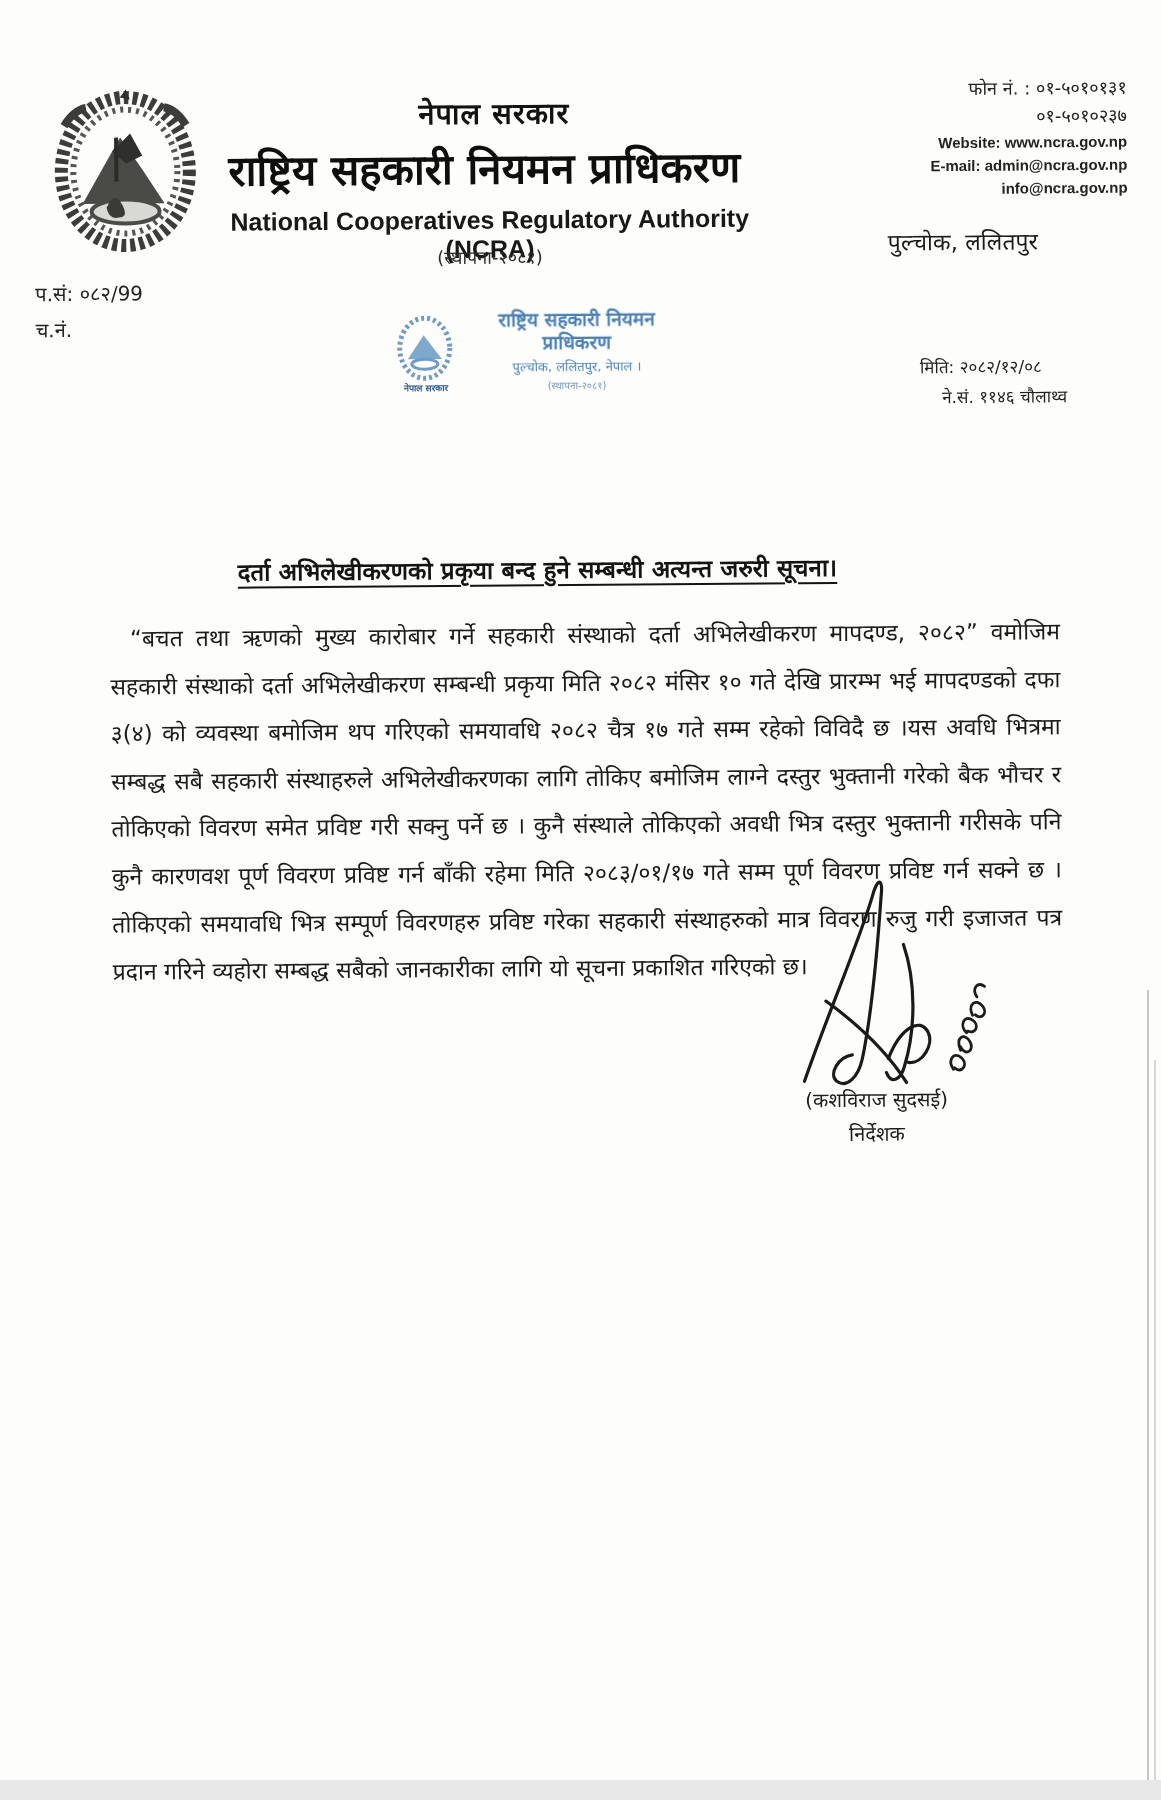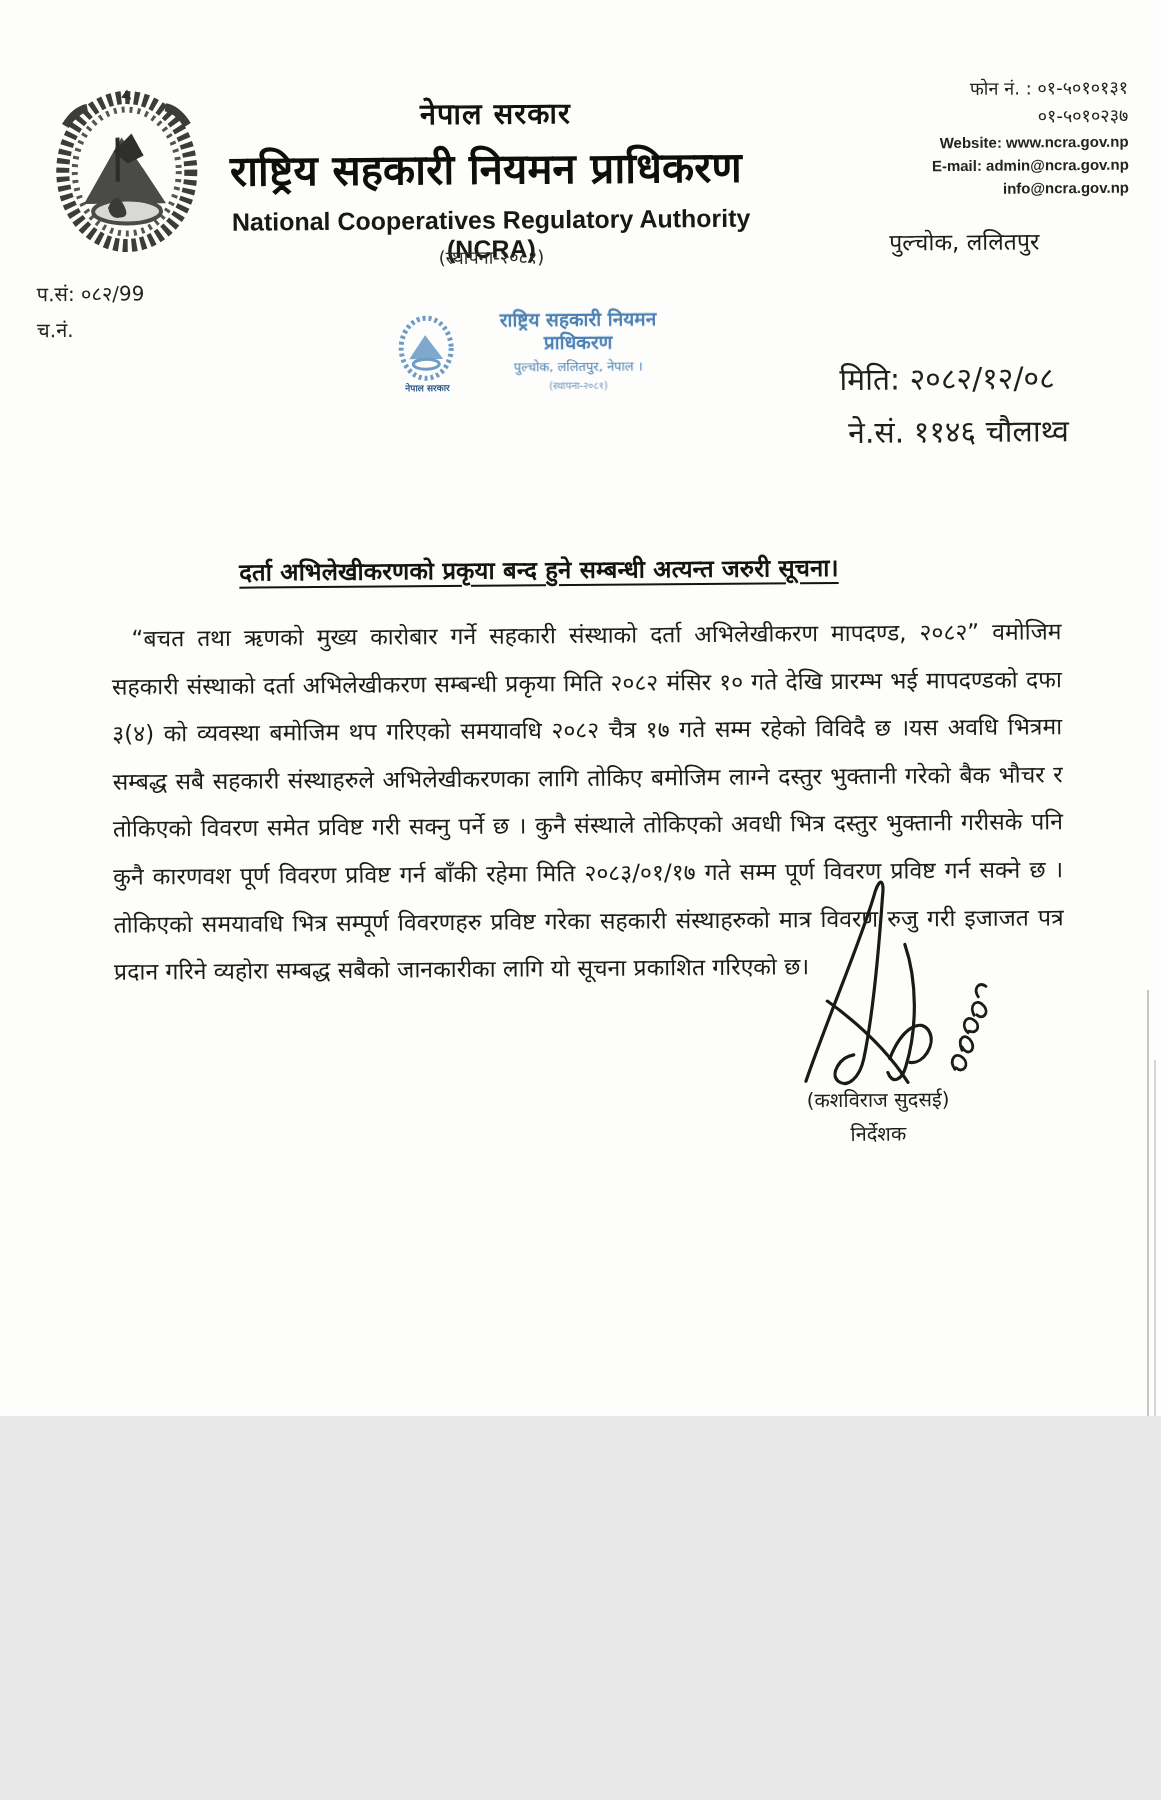--- a/index.html
+++ b/index.html
@@ -1,21 +1,21 @@
 <!DOCTYPE html>
 <html><head>
 <meta charset="utf-8">
 <style>
   * { margin: 0; padding: 0; box-sizing: border-box; }
   html, body { background: #e8e8e8; }
   body { font-family: "DejaVu Sans", sans-serif; }
   .page {
     position: relative;
     width: 1161px;
-    height: 1416px;
+    height: 1780px;
     margin: 0 auto;
     background: #fdfdfc;
     overflow: hidden;
     color: #1d1d1b;
   }
   .doc { position: absolute; inset: 0; transform: rotate(-0.45deg); }
   .abs { position: absolute; }
 
   
   .emblem { left: 52px; top: 82px; width: 158px; height: 172px; }
@@ -43,21 +43,21 @@
     color: #4b80b4; }
   .stamp .s-emblem { position: absolute; left: 0; top: 6px; width: 62px; height: 70px; }
   .stamp .s-caption { position: absolute; left: -4px; top: 74px; width: 72px;
     font-size: 9px; text-align: center; color: #2c5a8c; font-weight: 700; }
   .stamp .s-text { position: absolute; left: 68px; top: 2px; width: 230px; text-align: center;
     filter: blur(.3px); }
   .stamp .s1 { font-size: 19px; font-weight: 700; line-height: 1.2; }
   .stamp .s2 { font-size: 13px; margin-top: 3px; }
   .stamp .s3 { font-size: 10px; margin-top: 3px; color:#6f94b8; }
 
-  .dateline { right: 90px; top: 356px; text-align: center; font-size: 30px;
+  .dateline { right: 90px; top: 356px; text-align: left; font-size: 17px;
     line-height: 1.75; color:#1f1f1c; }
   .dateline .ns { padding-left: 22px; }
 
   
   .subject { left: 120px; top: 552px; width: 840px; text-align: center;
     font-size: 24px; font-weight: 700; color:#141412;
     text-decoration: underline; text-underline-offset: 6px; }
 
   
   .body-text { left: 112px; top: 612px; width: 950px;

